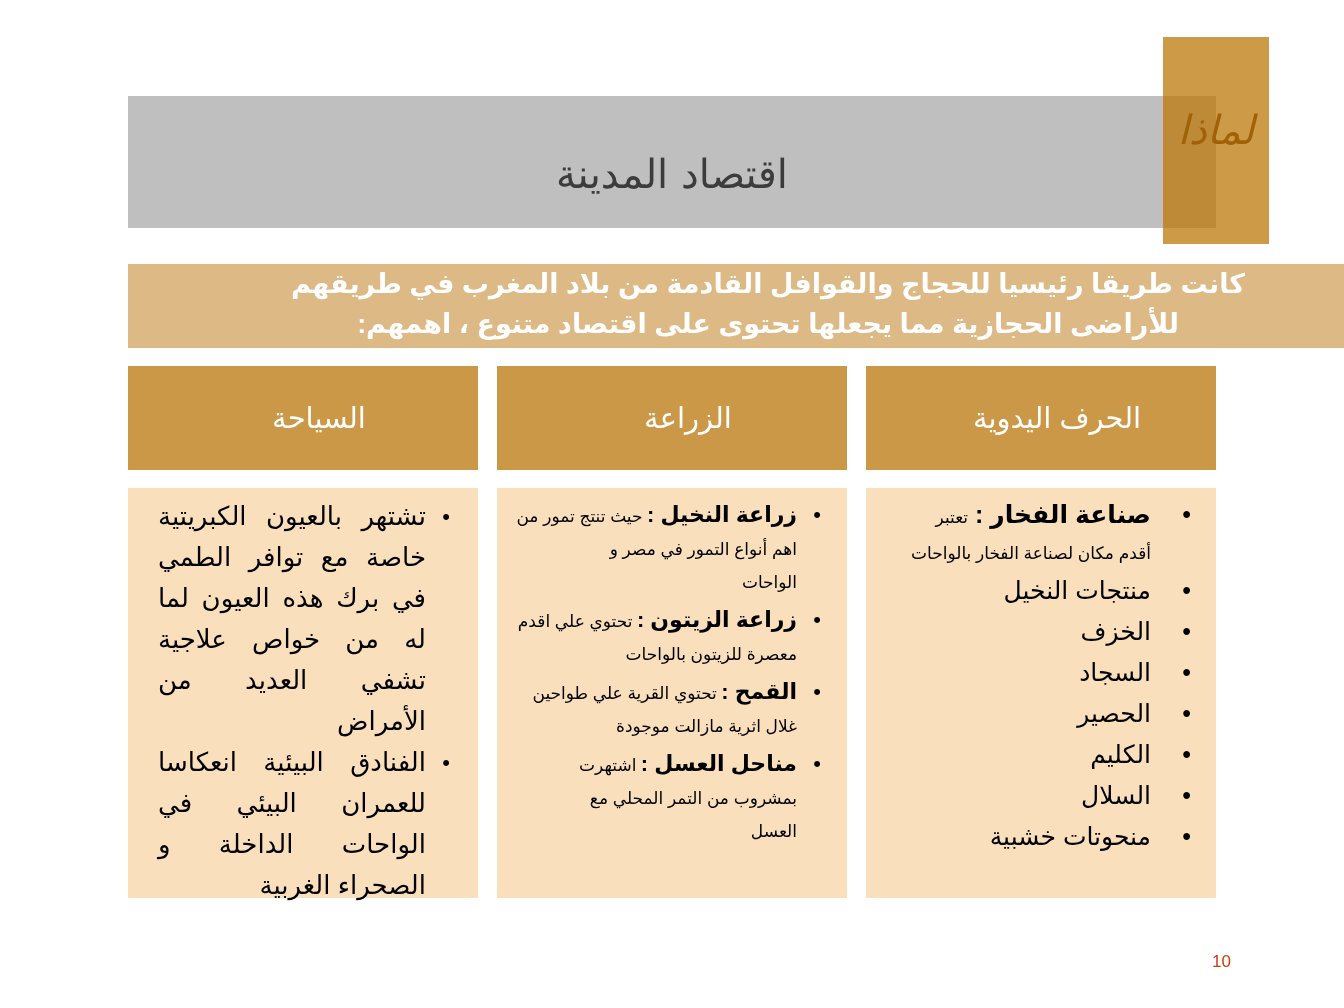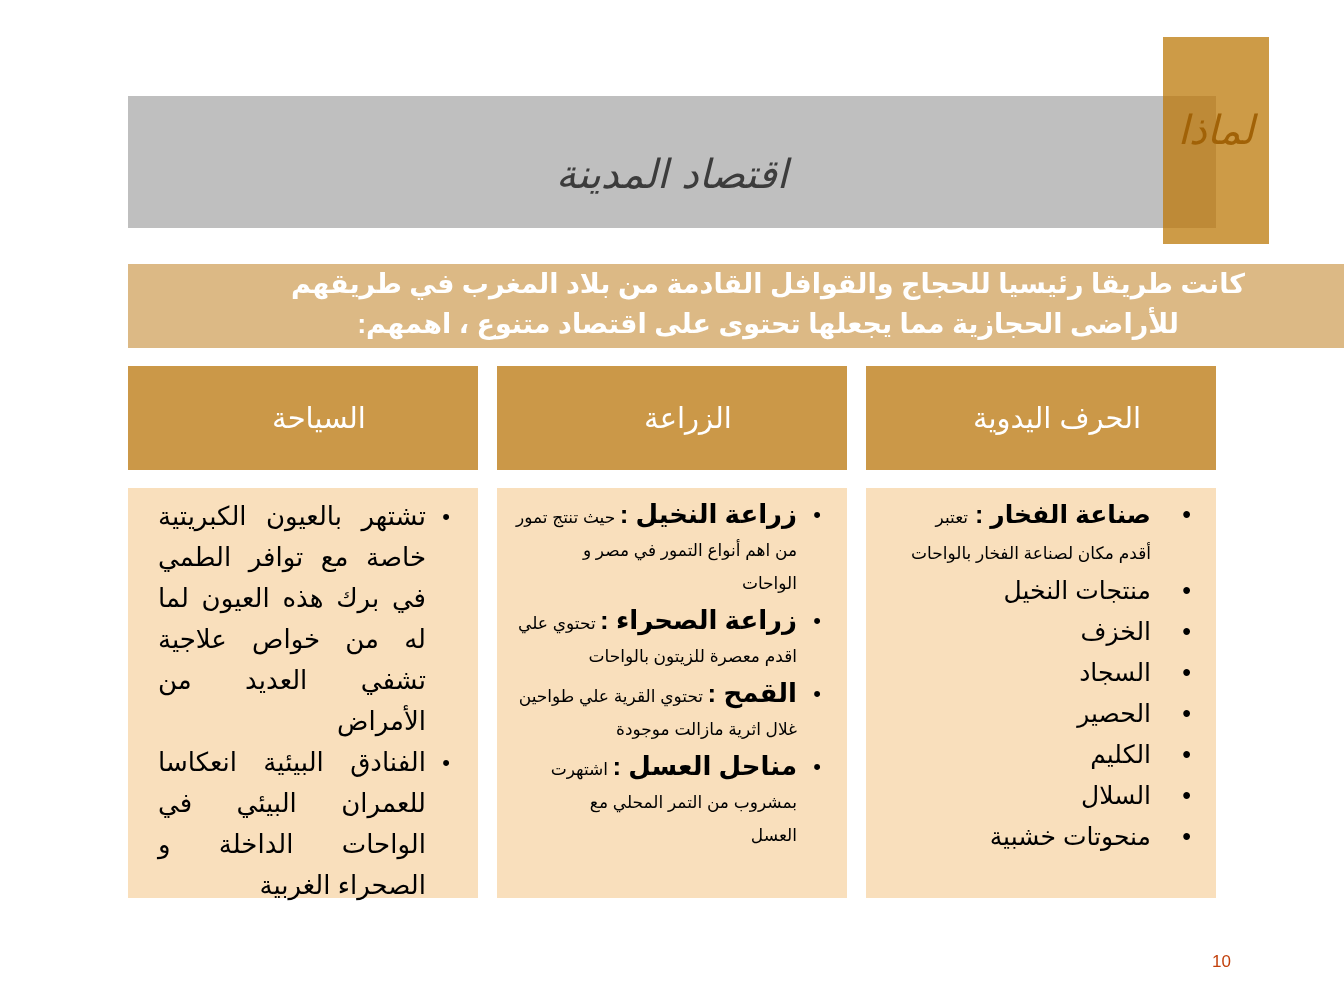--- a/index.html
+++ b/index.html
@@ -2,21 +2,21 @@
 <html><head>
   <meta charset="utf-8">
   <style>
     html, body { margin:0; padding:0; }
     body { width:1344px; height:1008px; background:#ffffff; position:relative; overflow:hidden;
            font-family:"Liberation Sans", "DejaVu Sans", sans-serif; }
     .abs { position:absolute; box-sizing:border-box; }
     #title-bar { left:128px; top:96px; width:1088px; height:132px; background:#bfbfbf;
                  display:flex; align-items:center; justify-content:center; }
     #title-text { font-family:"DejaVu Serif", serif; font-size:40px; color:#3c3c3c; direction:rtl;
-                  font-style:italic; letter-spacing:-1px; transform:translateY(12px); }
+                  letter-spacing:-1px; transform:translateY(12px); }
     #gold-box { left:1163px; top:37px; width:106px; height:207px; background:#cd9b47; }
     #gold-overlap { left:1163px; top:96px; width:53px; height:132px; background:#be8a37; }
     #gold-text { left:1163px; top:60px; width:106px; height:140px; display:flex; align-items:center;
                  justify-content:center; color:#a16207; font-family:"DejaVu Serif", serif; font-style:italic;
                  font-size:40px; direction:rtl; }
     #intro { left:128px; top:264px; width:1280px; height:84px; background:#dcb985; color:#ffffff;
              direction:rtl; text-align:center; font-weight:bold; font-size:27px; line-height:40px;
              padding:0 44px; overflow:hidden; }
     #intro span { display:block; white-space:nowrap; }
     .hdr { top:366px; height:104px; width:350px; background:#cb9848; color:#ffffff; display:flex;
@@ -28,21 +28,21 @@
     
     #box-crafts ul { padding:10px 22px 0 40px; }
     #box-crafts li { padding-right:43px; font-size:25px; line-height:41px; }
     #box-crafts li .dot { right:3px; }
     #box-crafts li.first { line-height:33px; }
     .lead-b { font-weight:bold; font-size:25px; }
     .small { font-size:17px; }
     
     #box-agri ul { padding:10px 26px 0 18px; }
     #box-agri li { padding-right:24px; line-height:33px; margin-bottom:4px; }
-    #box-agri li .lead-b { font-size:26px; }
+    #box-agri li .lead-b { font-size:22px; }
     #box-agri li .small { font-size:17px; line-height:30px;margin-left:44px; }
     #box-agri li .dot { top:0; font-size:22px; }
     
     #box-tour ul { padding:8px 28px 0 30px; }
     #box-tour li { padding-right:24px; font-size:26px; line-height:41px; text-align:justify; text-align-last:right; }
     #box-tour li .dot { font-size:22px; }
     #page-num { left:1212px; top:952px; font-size:17px; color:#c2410c; }
   </style>
 </head>
 <body>
@@ -88,21 +88,21 @@
 
 <div class="abs box" id="box-agri" style="left:497px;">
   <ul>
     <li>
       <span class="dot">•</span>
       <span class="lead-b">زراعة النخيل :</span>
       <span class="small">حيث تنتج تمور من اهم أنواع التمور في مصر و الواحات</span>
     </li>
     <li>
       <span class="dot">•</span>
-      <span class="lead-b">زراعة الصحراء :</span>
+      <span class="lead-b">زراعة الزيتون :</span>
       <span class="small">تحتوي علي اقدم معصرة للزيتون بالواحات</span>
     </li>
     <li>
       <span class="dot">•</span>
       <span class="lead-b">القمح :</span>
       <span class="small">تحتوي القرية علي طواحين غلال اثرية مازالت موجودة</span>
     </li>
     <li>
       <span class="dot">•</span>
       <span class="lead-b">مناحل العسل :</span>

